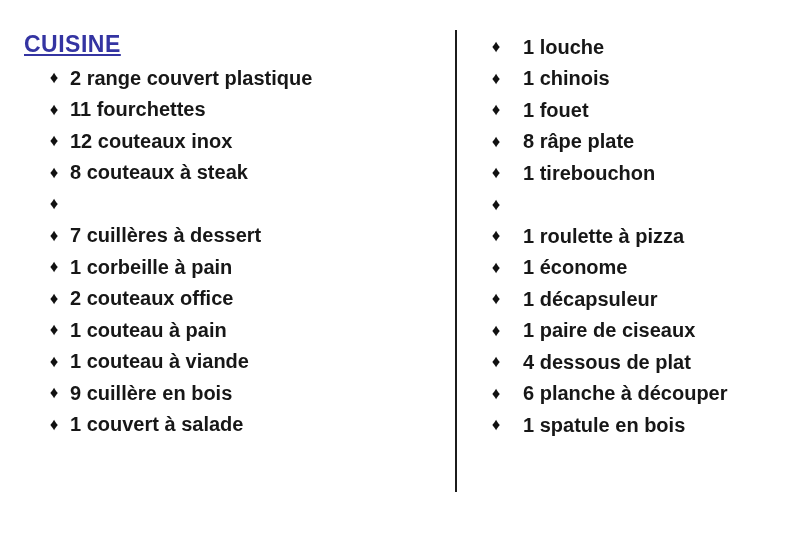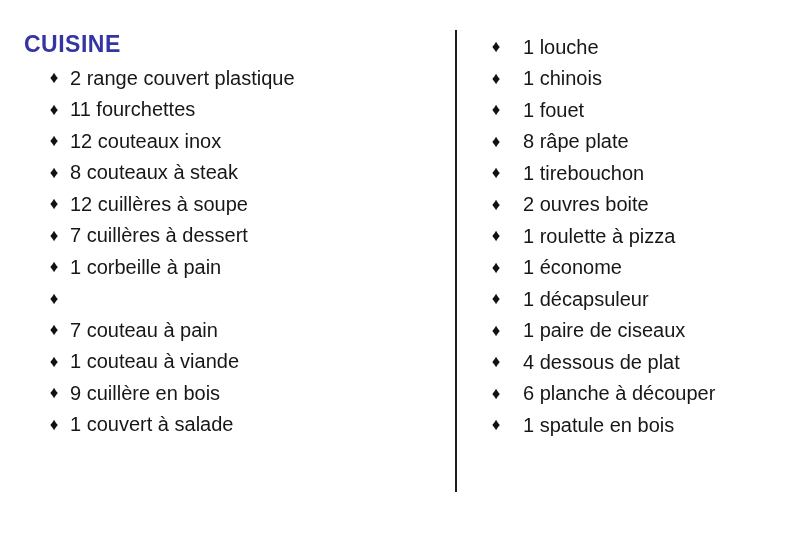--- a/index.html
+++ b/index.html
@@ -13,20 +13,21 @@
   }
   .page { position: absolute; inset: 0; }
   .page-title {
     position: absolute;
     left: 24px; top: 31px;
     font-size: 23px;
     font-weight: bold;
     color: #3434a2;
     letter-spacing: 0.5px;
     white-space: nowrap;
+    text-decoration: underline;
   }
   .divider {
     position: absolute;
     left: 455px; top: 30px;
     width: 2px; height: 462px;
     background: #1c1c1c;
   }
   ul.inv {
     list-style: none;
     margin: 0; padding: 0;
@@ -44,21 +45,21 @@
   .bullet {
     flex: 0 0 16px;
     width: 16px;
     text-align: center;
     font-size: 17px;
     line-height: 1;
     color: #111111;
   }
   ul.inv.left  .bullet { margin-right: 8px; }
   ul.inv.right .bullet { margin-right: 19px; }
-  .item-text { line-height: 1; }
+  .item-text { line-height: 1; font-weight: bold; }
 </style>
 </head>
 <body>
 
 <div class="page">
 
   <div class="page-title">CUISINE</div>
 
   <div class="divider"></div>
 
@@ -79,40 +80,40 @@
         <span class="item-text">12 couteaux inox</span>
       </li>
 
       <li>
         <span class="bullet">♦</span>
         <span class="item-text">8 couteaux à steak</span>
       </li>
 
       <li>
         <span class="bullet">♦</span>
-        <span class="item-text">12 cuillères à soupe</span>
       </li>
 
       <li>
         <span class="bullet">♦</span>
         <span class="item-text">7 cuillères à dessert</span>
       </li>
 
       <li>
         <span class="bullet">♦</span>
         <span class="item-text">1 corbeille à pain</span>
       </li>
 
       <li>
         <span class="bullet">♦</span>
+        <span class="item-text">2 couteaux office</span>
       </li>
 
       <li>
         <span class="bullet">♦</span>
-        <span class="item-text">7 couteau à pain</span>
+        <span class="item-text">1 couteau à pain</span>
       </li>
 
       <li>
         <span class="bullet">♦</span>
         <span class="item-text">1 couteau à viande</span>
       </li>
 
       <li>
         <span class="bullet">♦</span>
         <span class="item-text">9 cuillère en bois</span>
@@ -146,21 +147,20 @@
         <span class="item-text">8 râpe plate</span>
       </li>
 
       <li>
         <span class="bullet">♦</span>
         <span class="item-text">1 tirebouchon</span>
       </li>
 
       <li>
         <span class="bullet">♦</span>
-        <span class="item-text">2 ouvres boite</span>
       </li>
 
       <li>
         <span class="bullet">♦</span>
         <span class="item-text">1 roulette à pizza</span>
       </li>
 
       <li>
         <span class="bullet">♦</span>
         <span class="item-text">1 économe</span>

